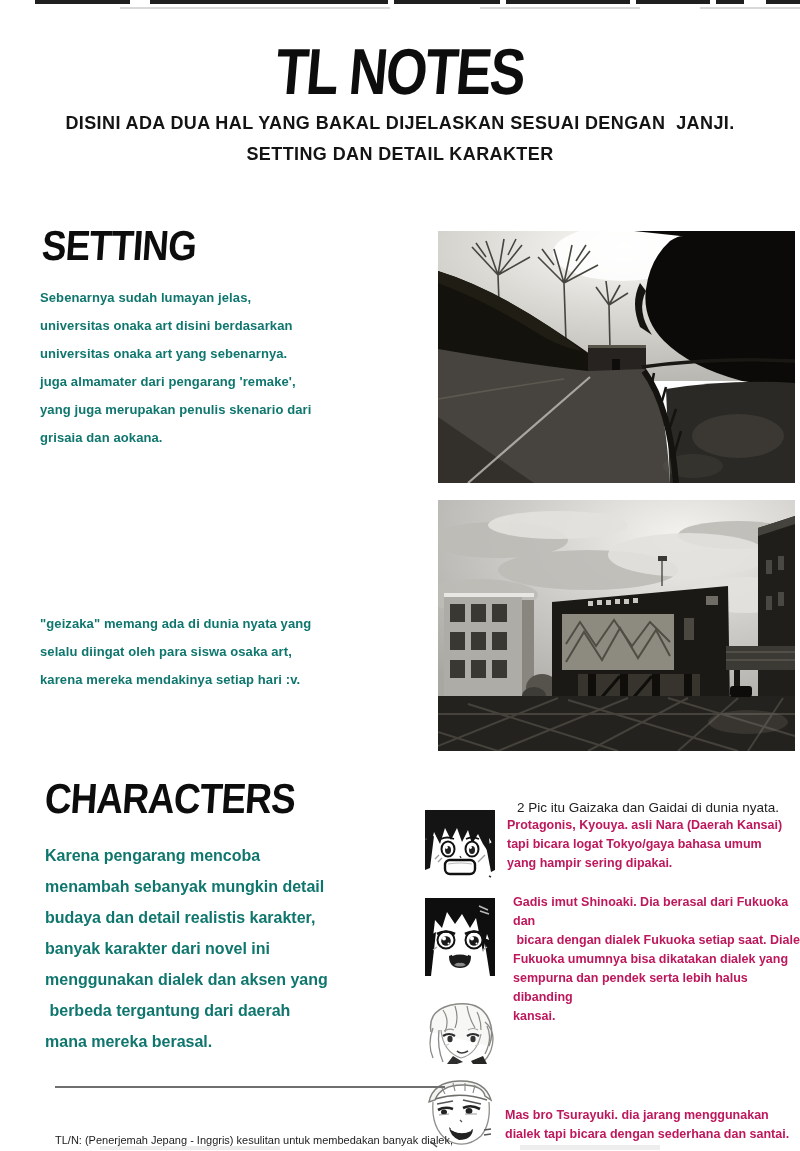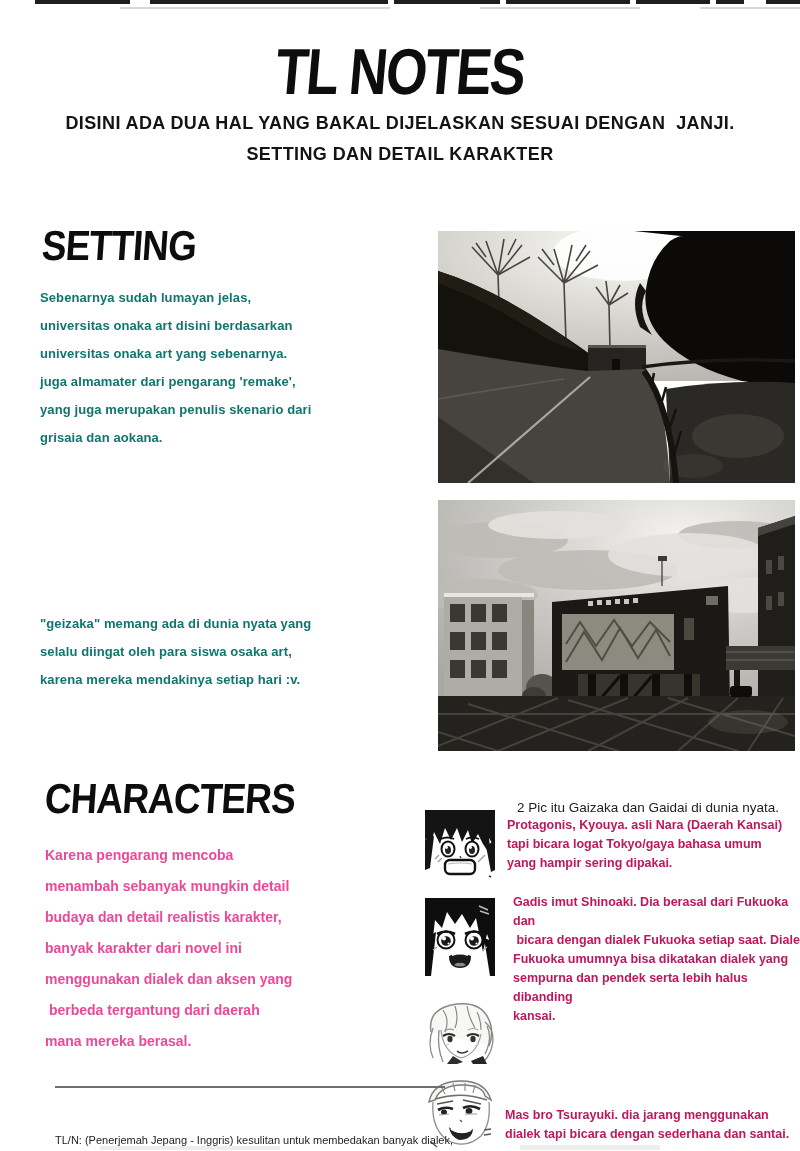--- a/index.html
+++ b/index.html
@@ -13,21 +13,21 @@
   
   .big-title{font-weight:bold;font-size:58px;letter-spacing:-2px;color:#0d0d0d;
              transform:skewX(-5deg) scale(0.92,1.12);transform-origin:center;white-space:pre;}
   .section-h{font-weight:bold;font-size:42px;letter-spacing:-1px;color:#0d0d0d;
              transform:skewX(-4deg) scaleX(0.88);transform-origin:left;white-space:pre;}
   .subtitle{font-weight:bold;font-size:18px;letter-spacing:0.4px;color:#141414;
             text-align:center;white-space:pre;transform:scaleY(1.05);}
   
   .body-text{font-weight:bold;font-size:13px;line-height:28px;letter-spacing:0.1px;
              color:#0f766e;white-space:pre-wrap;}
-  .intro-text{font-weight:bold;font-size:14px;line-height:31px;color:#ec4899;white-space:pre-wrap;}
+  .intro-text{font-weight:bold;font-size:16px;line-height:31px;color:#0f766e;white-space:pre-wrap;}
   .desc-text{font-weight:bold;font-size:12.5px;line-height:19px;color:#be185d;white-space:pre-wrap;}
   .caption{font-size:13.5px;color:#222;text-align:right;white-space:pre;}
   .tln{font-size:11px;line-height:16.5px;color:#222;white-space:pre-wrap;margin-top:40px;}
   .divider{position:absolute;background:#6f6f6f;height:2px;}
   .photo{position:absolute;display:block;}
 </style>
 </head>
 <body>
 
 <div class="page">

